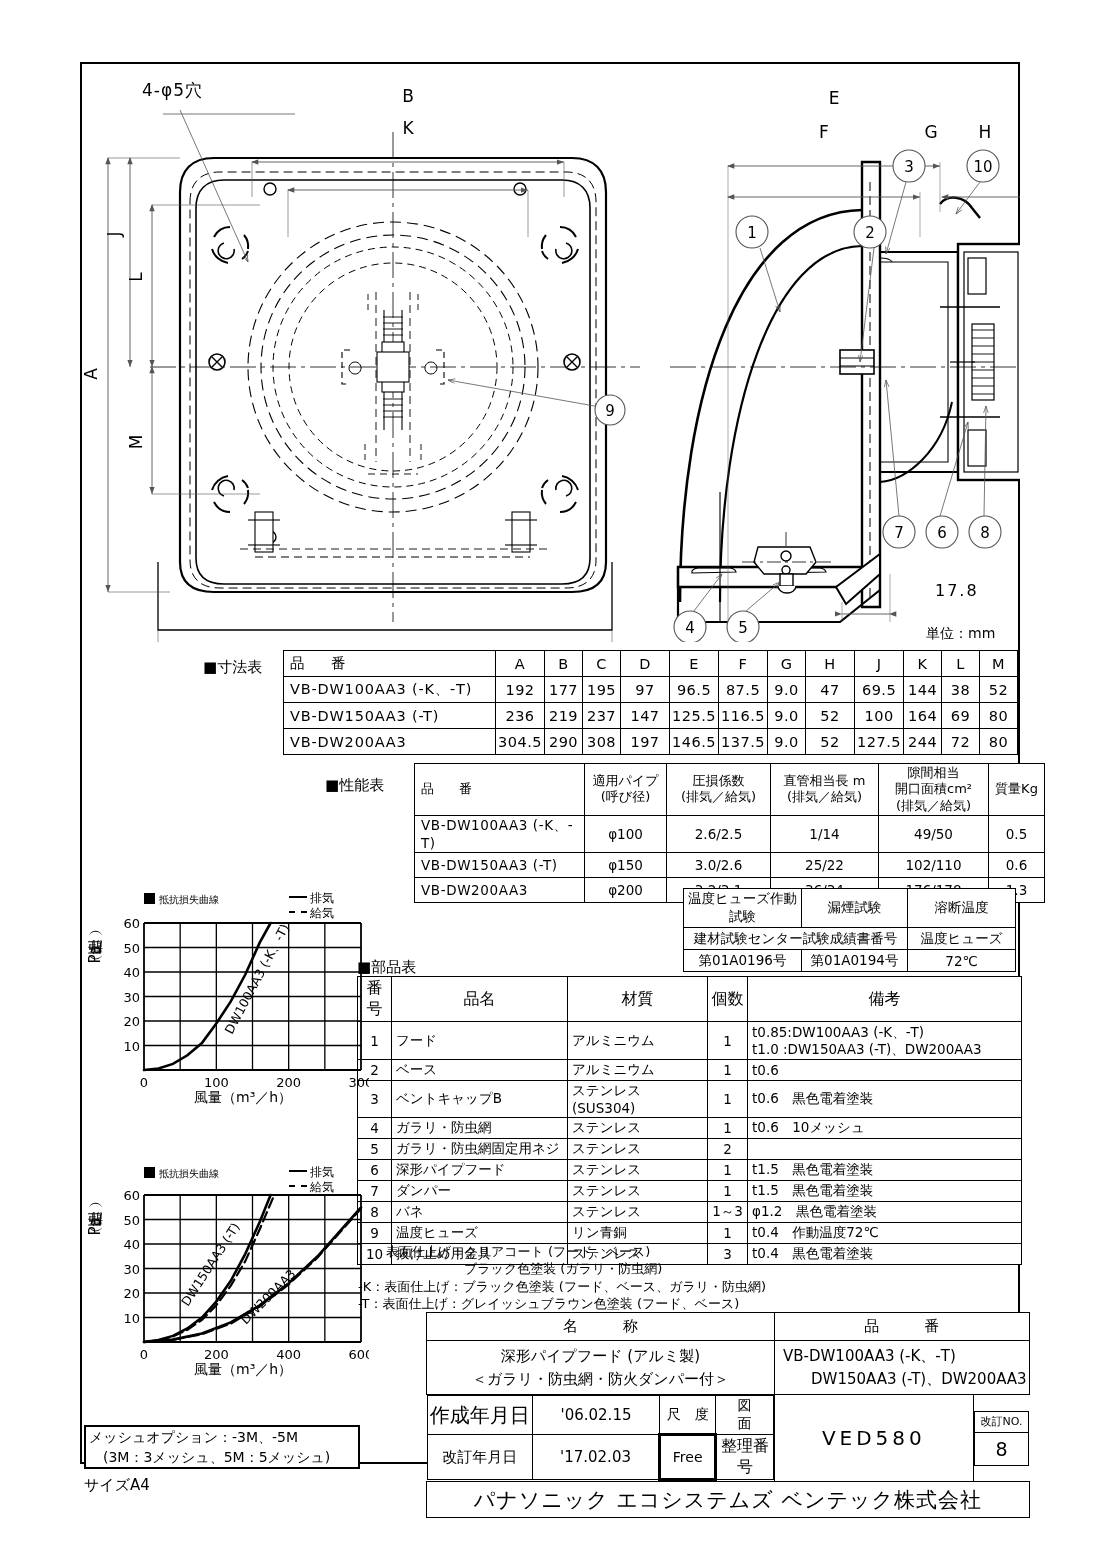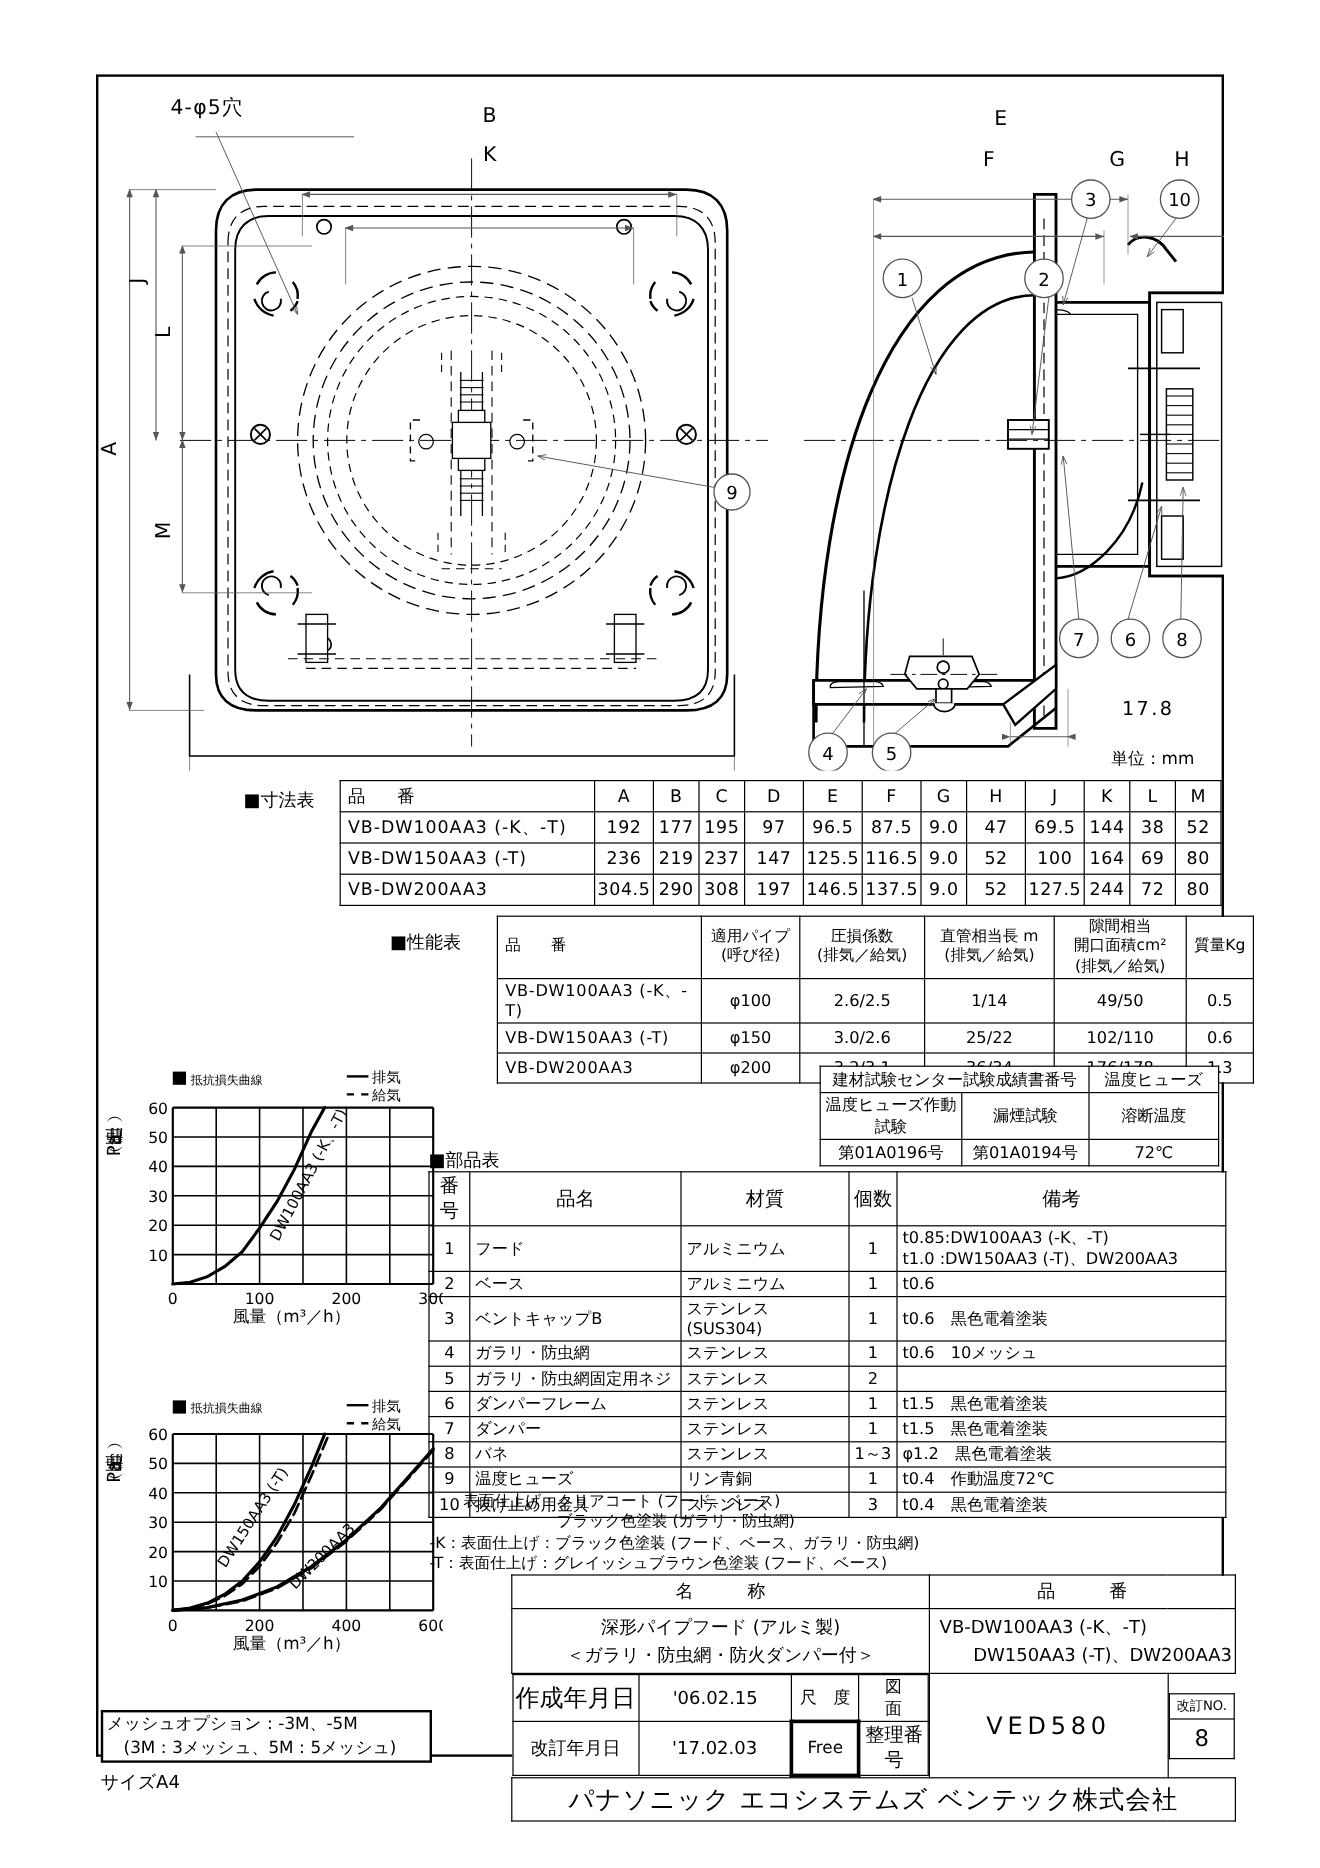--- a/index.html
+++ b/index.html
@@ -483,27 +483,27 @@
           <td>36/34</td>
           <td>176/178</td>
           <td>1.3</td>
         </tr>
       </tbody>
   </table>
 
   <table class="tbl cert-tbl">
     <tbody>
         <tr>
-      <td colspan="2" style="width:224px">建材試験センター試験成績書番号</td>
-      <td style="width:108px">温度ヒューズ</td>
-    </tr>
-    <tr>
       <td style="width:118px">温度ヒューズ作動試験</td>
       <td style="width:106px">漏煙試験</td>
       <td>溶断温度</td>
+    </tr>
+    <tr>
+      <td colspan="2" style="width:224px">建材試験センター試験成績書番号</td>
+      <td style="width:108px">温度ヒューズ</td>
     </tr>
     <tr>
       <td>第01A0196号</td>
       <td>第01A0194号</td>
       <td>72℃</td>
     </tr>
   </tbody>
     </table>
 
   <div class="t" style="left:357px; top:960px; font-size:15px;">■部品表</div>
@@ -551,21 +551,21 @@
         </tr>
         <tr>
           <td class="">5</td>
           <td class="l">ガラリ・防虫網固定用ネジ</td>
           <td class="l">ステンレス</td>
           <td class="">2</td>
           <td class="l"></td>
         </tr>
         <tr>
           <td class="">6</td>
-          <td class="l">ダンパーフレーム</td>
+          <td class="l">深形パイプフード</td>
           <td class="l">ステンレス</td>
           <td class="">1</td>
           <td class="l">t1.5　黒色電着塗装</td>
         </tr>
         <tr>
           <td class="">7</td>
           <td class="l">ダンパー</td>
           <td class="l">ステンレス</td>
           <td class="">1</td>
           <td class="l">t1.5　黒色電着塗装</td>

